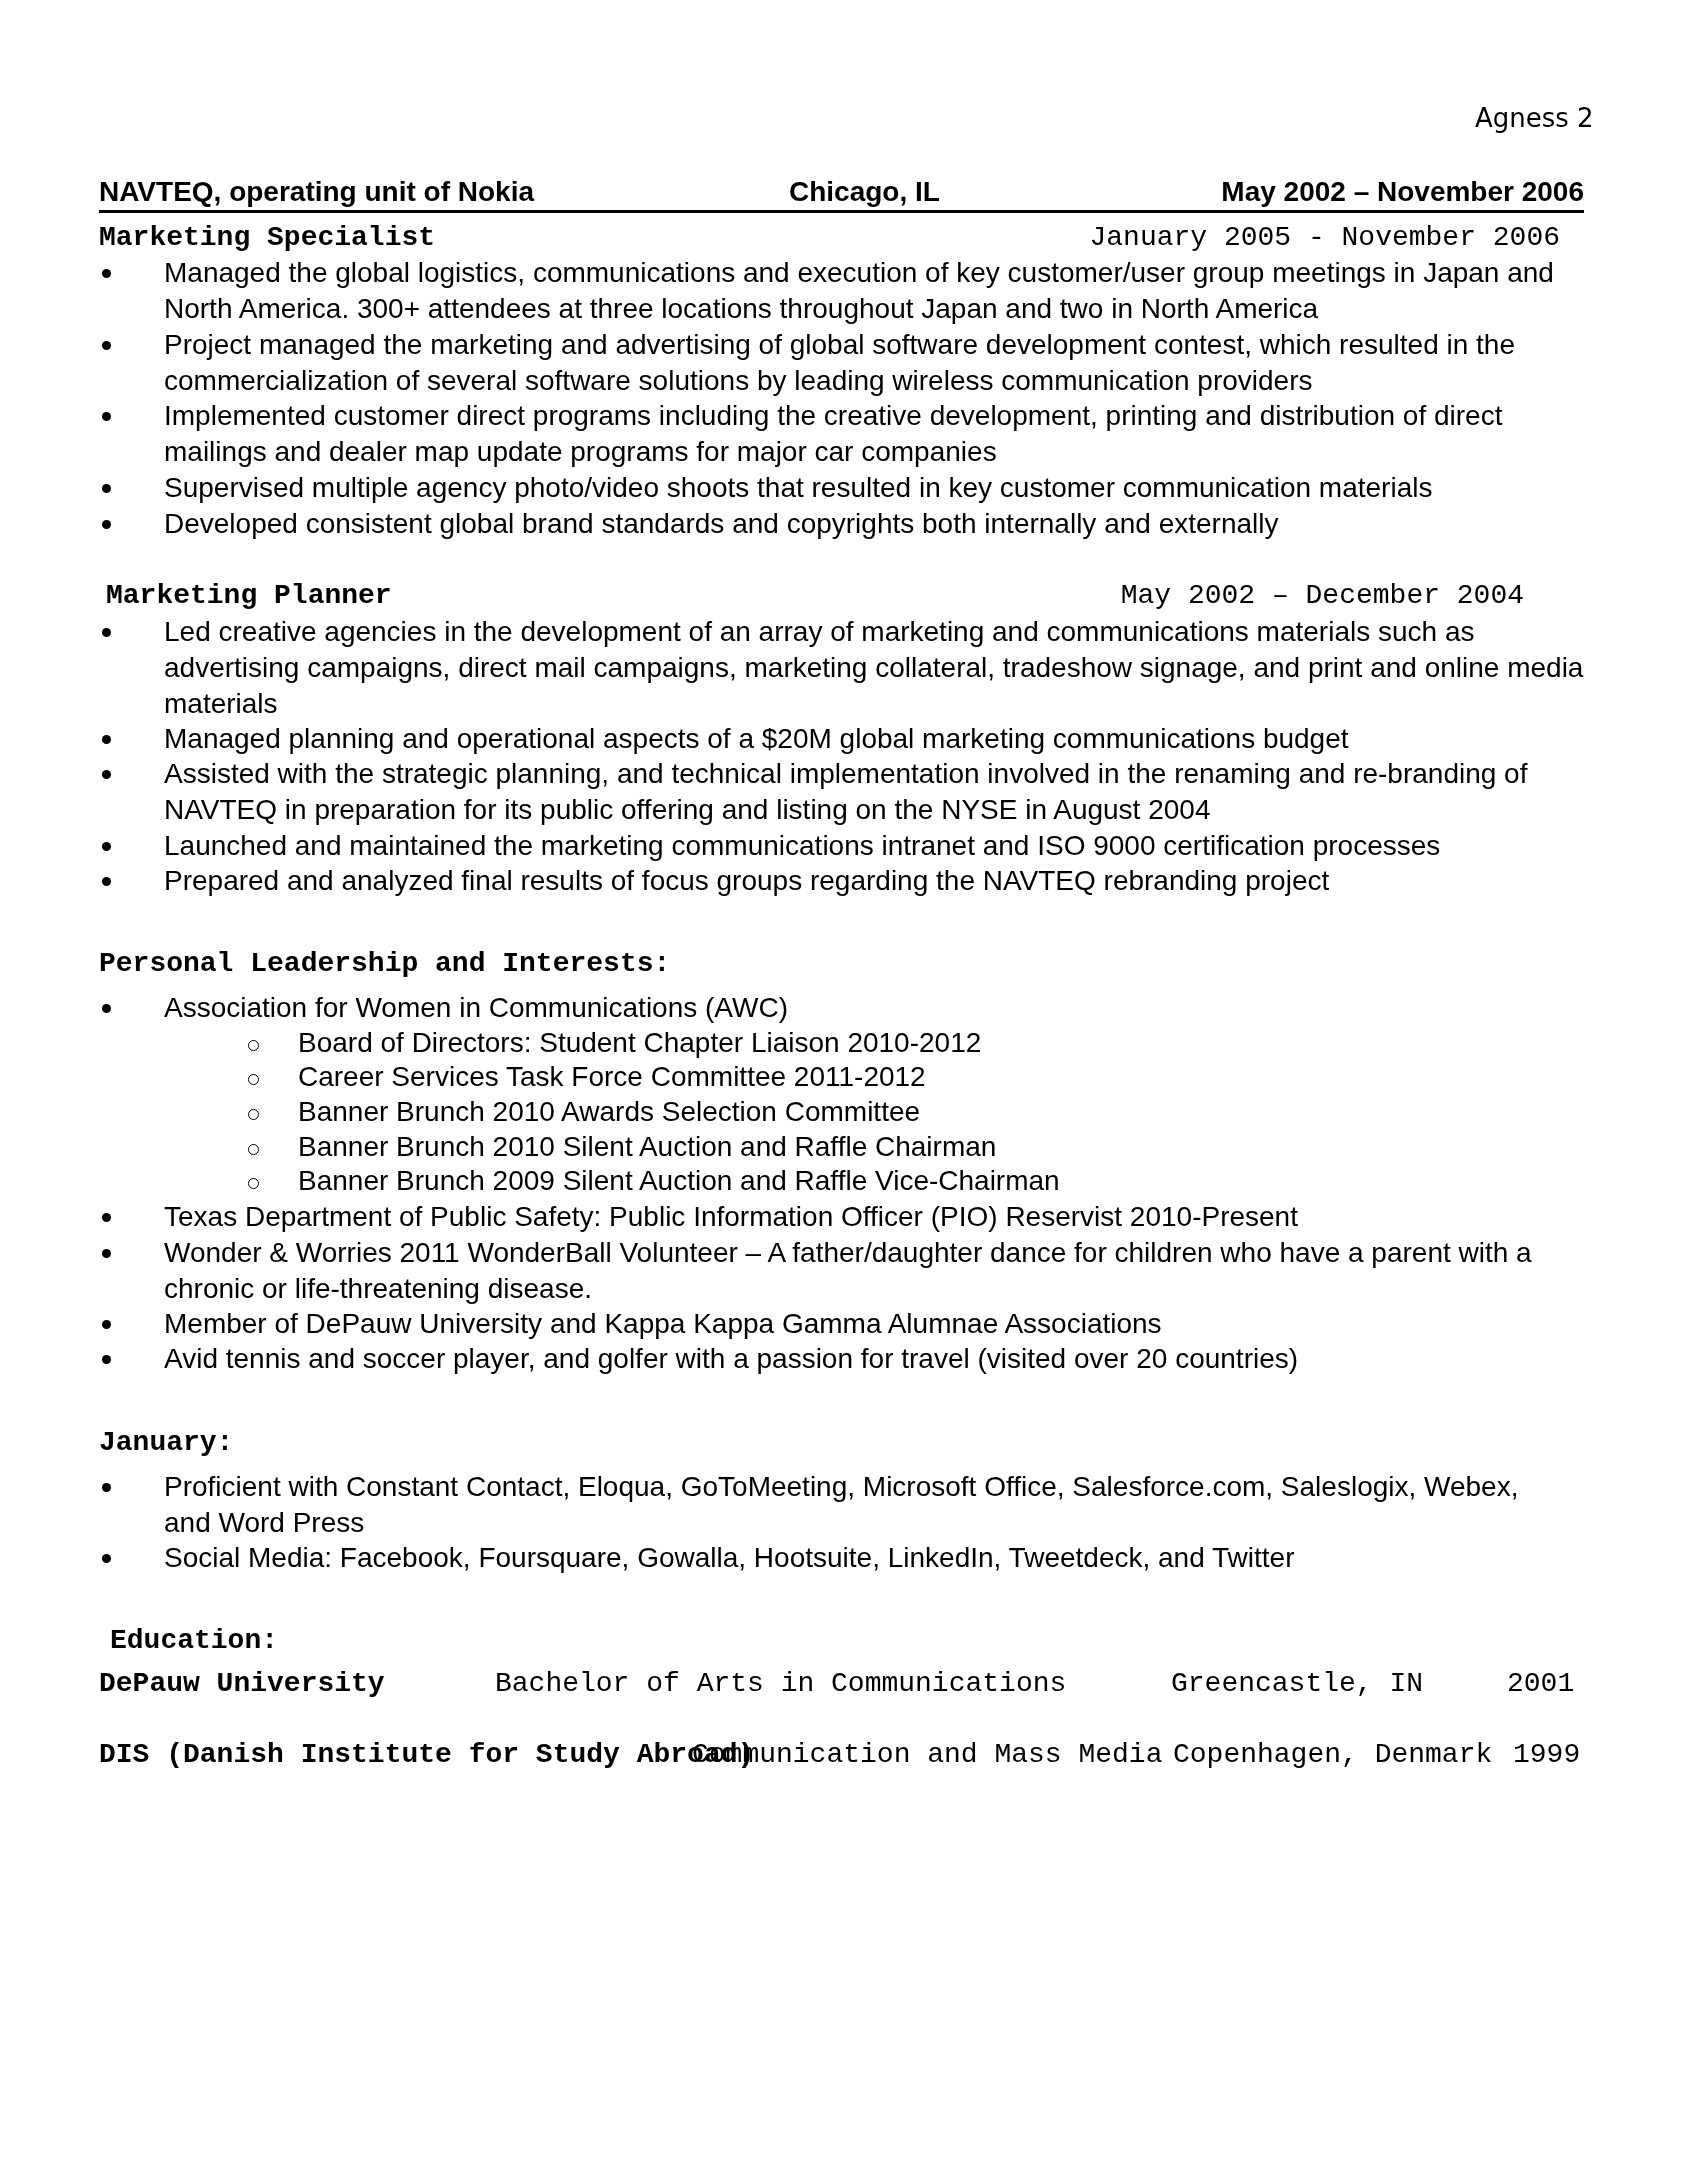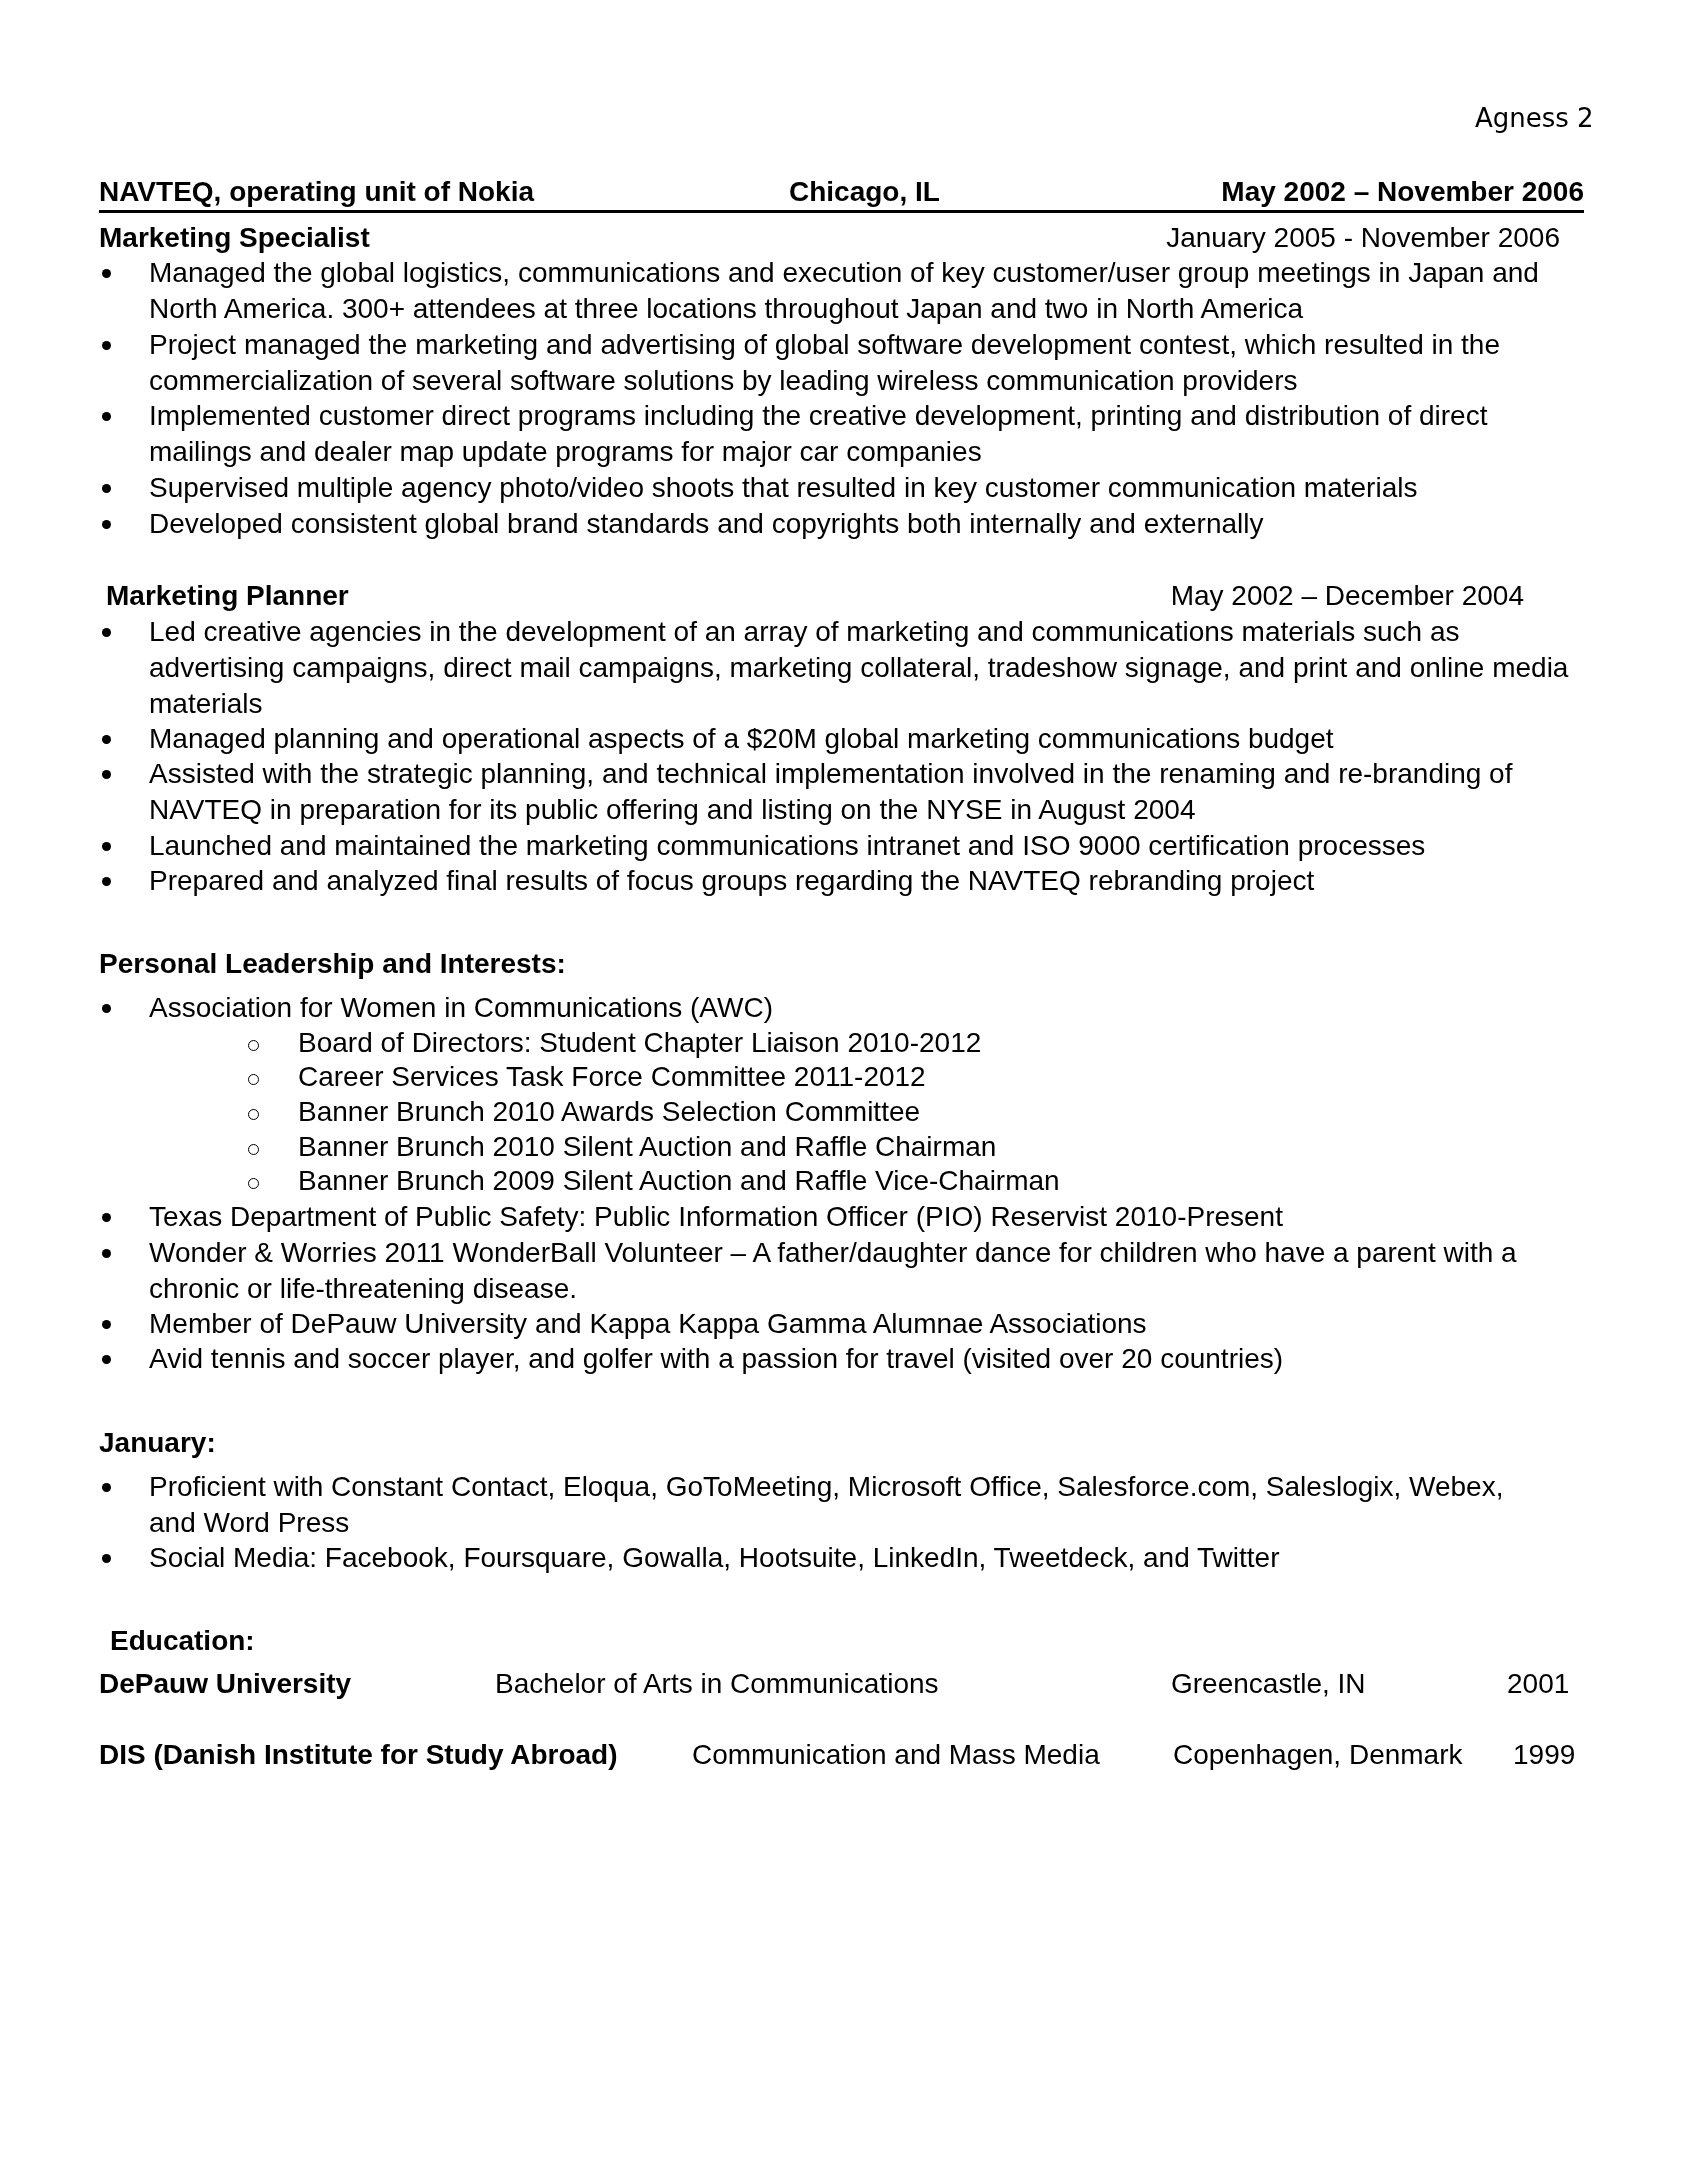--- a/index.html
+++ b/index.html
@@ -1,30 +1,30 @@
 <!DOCTYPE html>
 <html><head>
 <meta charset="utf-8">
 <style>
   html, body { margin: 0; padding: 0; background: #ffffff; }
   body { width: 1683px; height: 2178px; position: relative; overflow: hidden;
          font-family: "Liberation Sans", sans-serif; color: #000; }
   .page-num { position: absolute; top: 103px; left: 1475px; font-size: 26px;
               font-family: "DejaVu Sans", sans-serif; }
-  .abs { position: absolute; white-space: nowrap; }
+  .abs { position: absolute; white-space: nowrap; font-family: Liberation Mono, monospace; }
   .t { font-size: 28px; line-height: 36px; }
   .b { font-weight: bold; }
   .employer-row { position: absolute; top: 174px; left: 99px; width: 1485px; height: 36px;
                   border-bottom: 3px solid #000; font-size: 28px; font-weight: bold; line-height: 36px; text-align: center; }
   .employer-row span { position: absolute; top: 0; white-space: nowrap; }
   .bullet { position: absolute; left: 99px; width: 1485px; font-size: 28px; line-height: 36px; }
   .bullet .dot { position: absolute; left: 0; top: 0; width: 50px; }
   .bullet .dot::before { content: ""; position: absolute; left: 3px; top: 14px; width: 9px; height: 9px;
                          background: #000; border-radius: 50%; }
-  .bullet .txt { position: absolute; left: 50px; width: 1436px; }
+  .bullet .txt { position: absolute; left: 65px; width: 1436px; }
   .sub { position: absolute; left: 248px; font-size: 28px; line-height: 36px; white-space: nowrap; }
   .sub .circ { position: absolute; left: 0; top: 15px; width: 9px; height: 9px; border: 1.5px solid #000; border-radius: 50%; }
   .sub .txt { position: absolute; left: 50px; }
   .h2 { font-size: 28px; font-weight: bold; line-height: 42px; }
 </style>
 </head>
 <body>
 
 <div>
 

